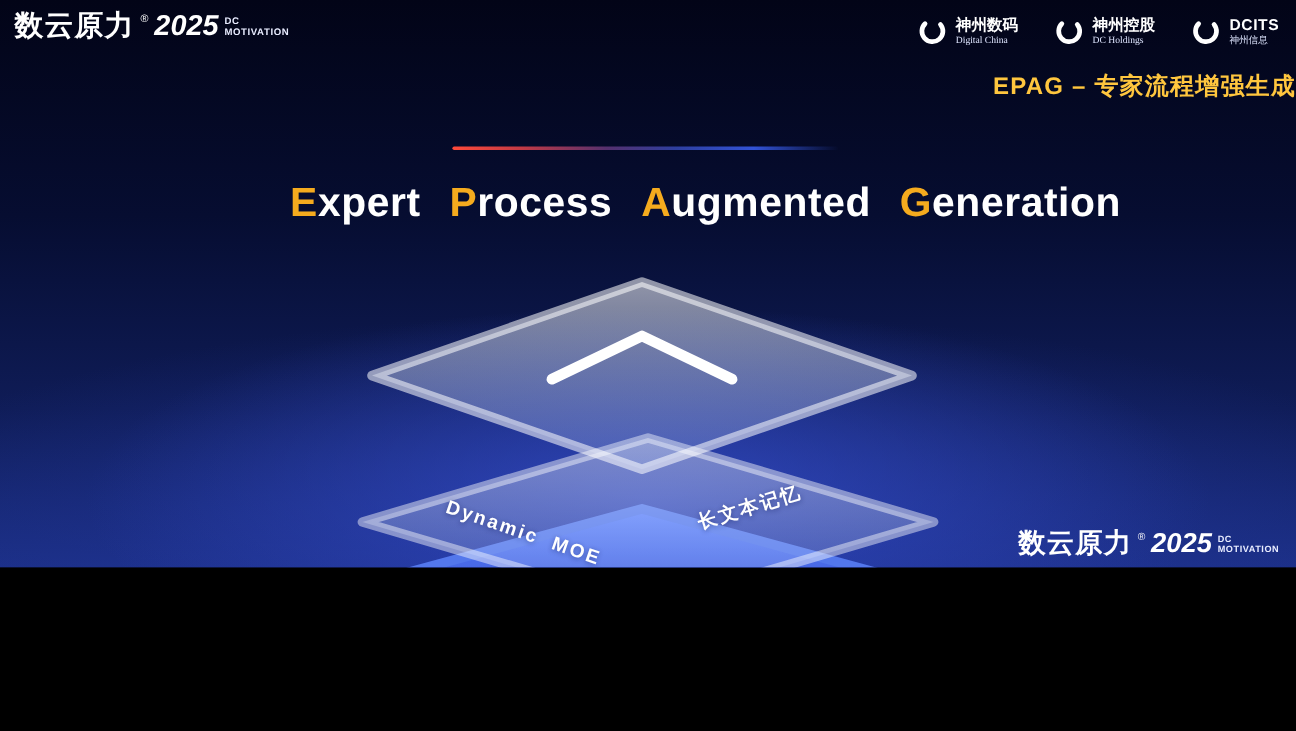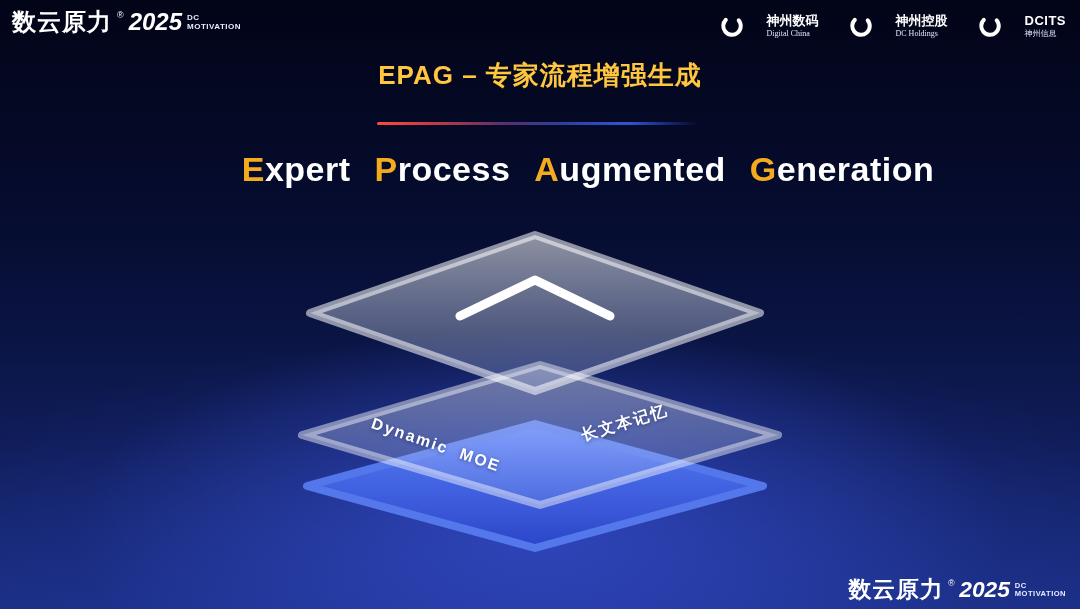--- a/index.html
+++ b/index.html
@@ -1,37 +1,37 @@
 <!DOCTYPE html>
 <html><head>
 <meta charset="utf-8">
 <style>
   html,body { margin:0; padding:0; background:#000; }
   .stage {
-    position:relative; width:1080px; height:609px; overflow:hidden;
+    position:relative; width:1080px; height:473px; overflow:hidden;
     color:#ffffff;
     font-family:"Liberation Sans", sans-serif;
     background:
       radial-gradient(70% 55% at 50% 88%, rgba(52,76,200,0.75), rgba(52,76,200,0) 62%),
       radial-gradient(120% 85% at 50% 104%, #203394 0%, rgba(32,51,148,0) 58%),
       linear-gradient(180deg, #020417 0%, #060d31 38%, #0f1c57 72%, #1b2f85 100%);
   }
   
   .brand { display:flex; align-items:flex-start; gap:5px; white-space:nowrap; }
   .brand-main { font-size:24px; font-weight:bold; letter-spacing:1px; line-height:1; }
   .brand-reg { font-size:9px; line-height:1; margin-top:1px; }
   .brand-year { font-size:24px; font-weight:bold; font-style:italic; line-height:1; letter-spacing:0; }
   .brand-sub { font-size:8px; font-weight:bold; line-height:1.15; margin-top:3px; letter-spacing:0.5px; color:#e8ecff; }
   .brand-top-left { position:absolute; top:10px; left:12px; }
   .brand-bottom-right { position:absolute; right:14px; bottom:8px; transform:scale(0.95); transform-origin:right bottom; }
   
   .live-label { position:absolute; top:58px; left:8px; font-size:19px; font-weight:bold; letter-spacing:1px; }
-  .page-title { position:absolute; top:58px; left:0; width:1080px; text-align:center; font-size:26px; font-weight:bold; color:#ffc63e; letter-spacing:1px; }
+  .page-title { position:absolute; top:58px; left:0; width:1080px; text-align:right; font-size:20px; font-weight:bold; color:#ffc63e; letter-spacing:1px; }
   .logos { position:absolute; top:12px; right:14px; display:flex; gap:28px; }
-  .logo-item { display:flex; align-items:center; gap:21px; }
+  .logo-item { display:flex; align-items:center; gap:6px; }
   .logo-text { display:flex; flex-direction:column; line-height:1.15; }
   .logo-name { font-size:13px; font-weight:bold; }
   .logo-sub { font-size:8px; color:#dfe6ff;font-family:Liberation Serif, serif; }
   .logo-item:nth-child(3) .logo-name { letter-spacing:0.5px; }
   .swoosh { width:28px; height:28px; }
   
   .divider {
     position:absolute; top:122px; left:377px; width:322px; height:3px; border-radius:2px;
     background:linear-gradient(90deg,#ff4a3a 0%,#c23a45 18%,#55306e 40%,#2e3fa0 58%,#3253d6 78%,rgba(50,83,214,0) 100%);
   }

